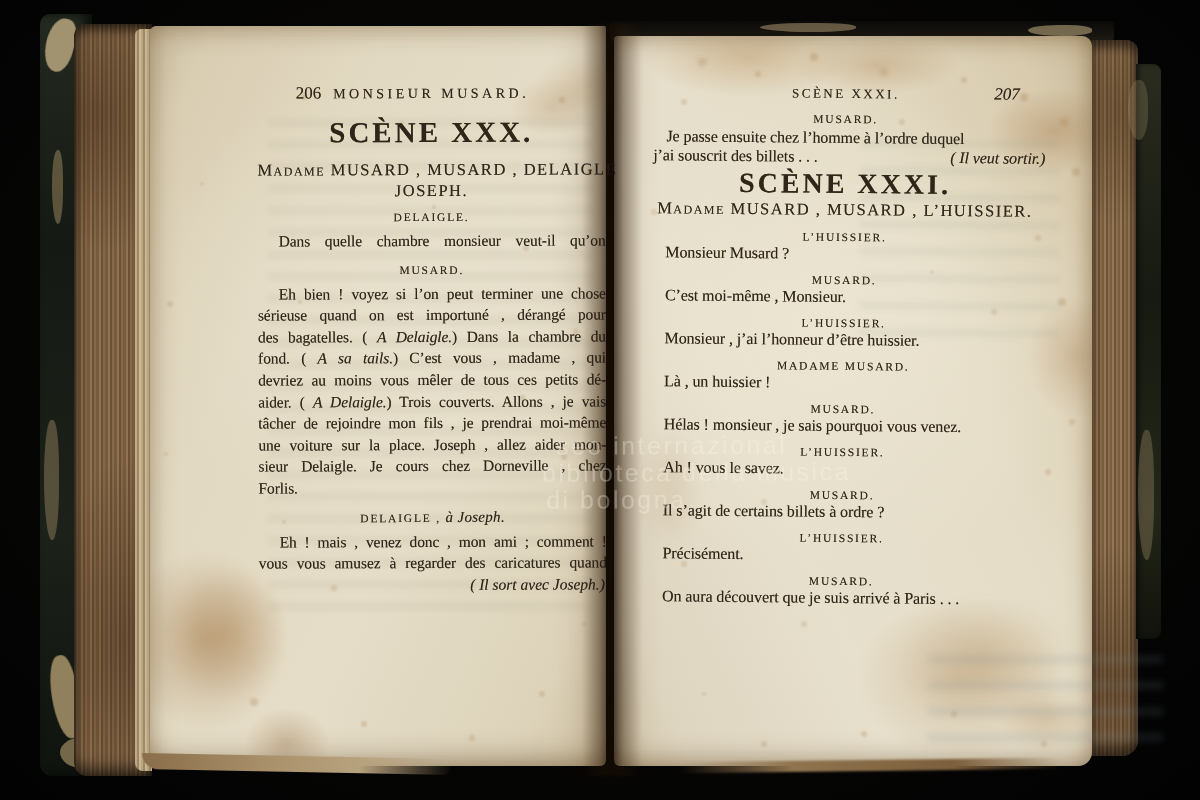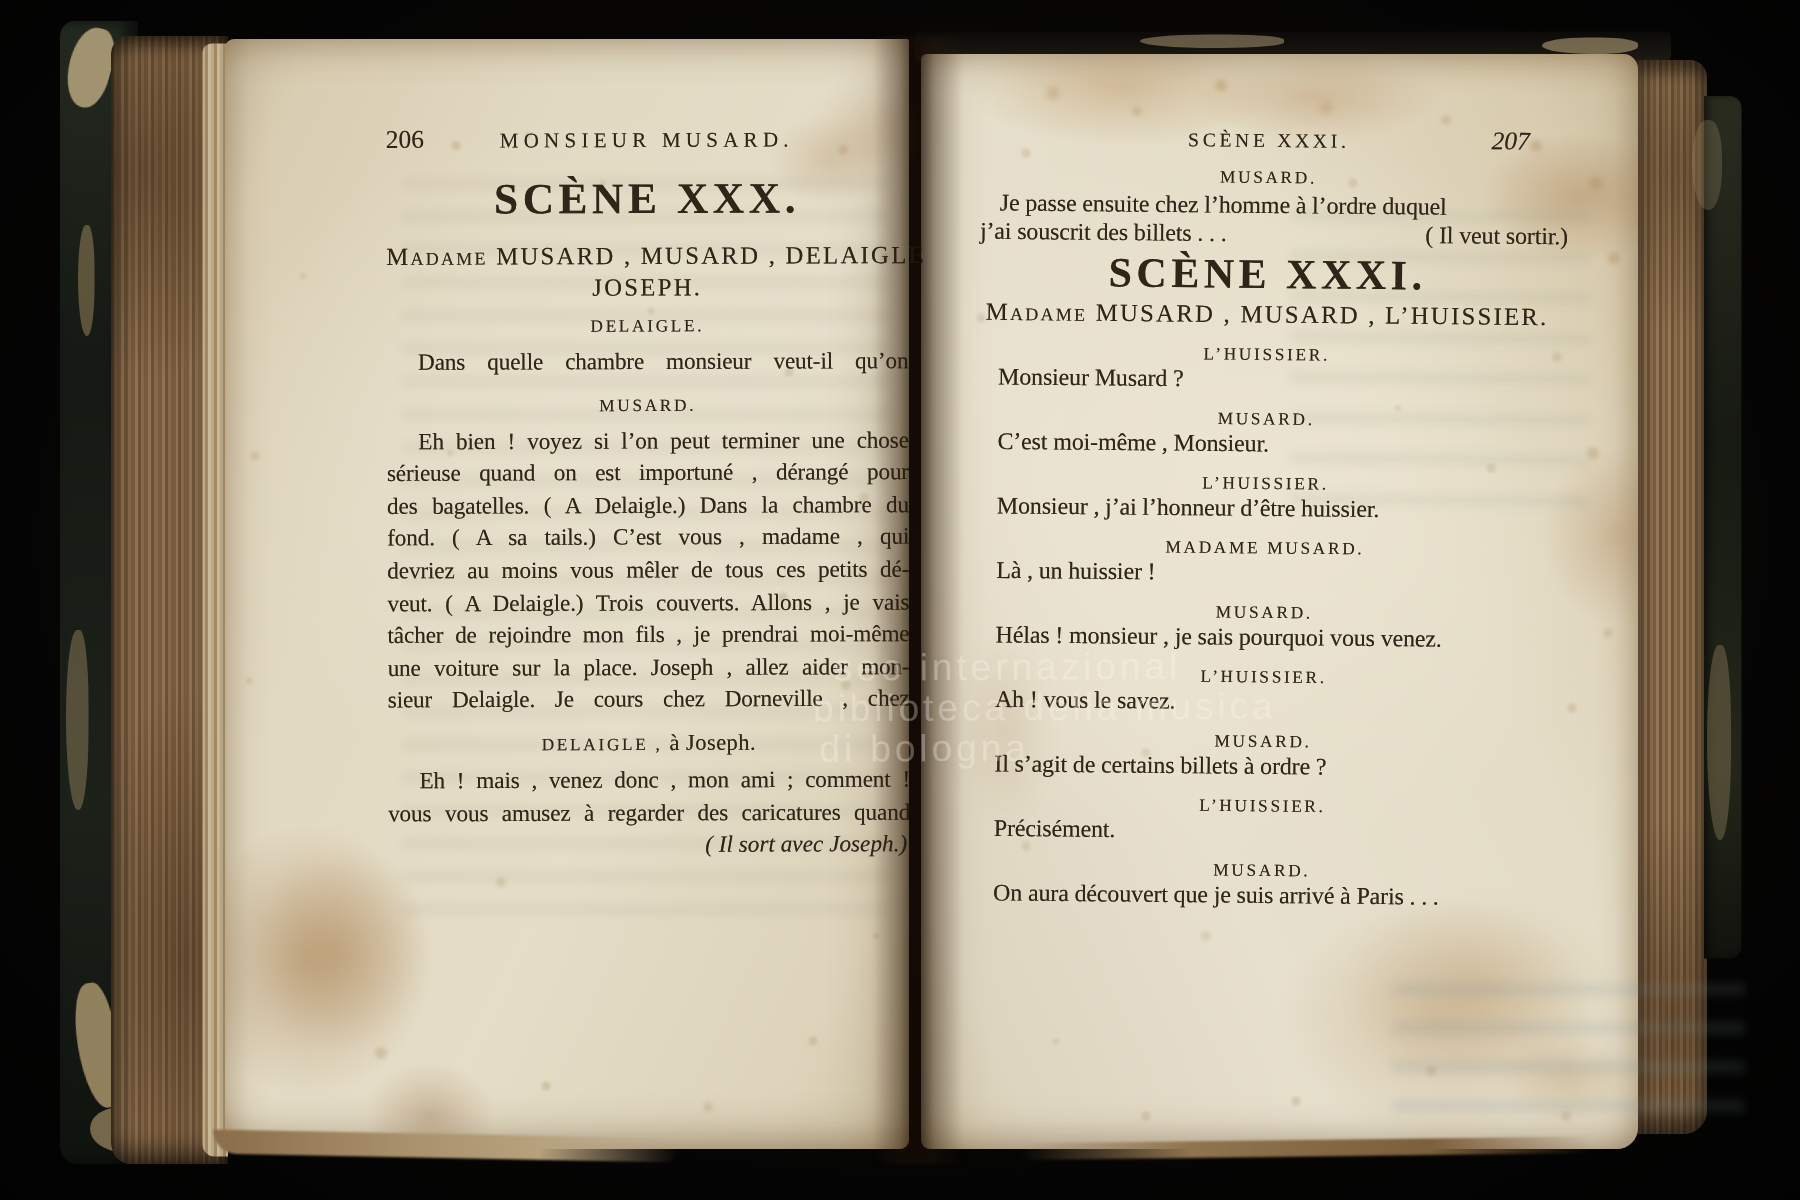--- a/index.html
+++ b/index.html
@@ -133,21 +133,21 @@
     transform:rotate(-.3deg);white-space:nowrap;}
   .watermark .wl1{padding-left:14px;}
   .watermark .wl3{padding-left:4px;}
 
   
   .pagetext{position:absolute;color:#2f2518;text-shadow:0 0 .4px rgba(47,37,24,.55);}
   .text-left{left:258px;top:85px;width:348px;transform:rotate(-.2deg);}
   .text-right{left:646px;top:85px;width:400px;transform:rotate(.55deg);transform-origin:50% 0;}
 
   .head{display:grid;grid-template-columns:64px 1fr 64px;align-items:baseline;line-height:15px;}
-  .head .pn{font-size:17px;}
+  .head .pn{font-size:17px;text-align:right;}
   .head .pn.r{text-align:right;padding-right:26px;font-style:italic;}
   .head .rt{font-size:14px;letter-spacing:3.5px;text-align:center;white-space:nowrap;}
   .text-right .head .rt{font-size:13px;letter-spacing:2.5px;}
 
   .scene-title{font-size:29px;font-weight:700;text-align:center;letter-spacing:3px;
     line-height:30px;margin-top:16px;white-space:nowrap;}
   .text-right .scene-title{margin-top:6px;line-height:26px;font-size:28px;}
   .cast-line{font-variant:small-caps;font-size:16.5px;letter-spacing:1.5px;text-align:center;
     line-height:17px;margin-top:14px;white-space:nowrap;}
   .cast-line.cast2{margin-top:4px;}
@@ -157,21 +157,21 @@
   .text-right .speaker{margin-bottom:0;}
   .speakerx .it{font-size:15px;letter-spacing:.3px;}
   .bodyline{font-size:15.5px;line-height:21.6px;letter-spacing:-.1px;white-space:normal;}
   .text-right .bodyline{font-size:16px;line-height:17px;margin:0;}
   .text-right .para{line-height:21px;}
   .ind{text-indent:21px;}
   .just{text-align:justify;text-align-last:justify;}
   .split-line{display:flex;justify-content:space-between;text-indent:0;}
   .split-line .rm{padding-left:8px;}
   .stage-dir{font-size:15.5px;font-style:italic;text-align:right;line-height:21px;padding-right:2px;}
-  .it{}
+  .it{font-style:italic;}
 </style>
 </head>
 <body>
 
 <div class="stage">
 
   <div class="cover-left"></div>
   <div class="tat tat1"></div>
   <div class="tat tat2"></div>
   <div class="tat tat3"></div>
@@ -213,24 +213,25 @@
         <div class="cast-line">Madame MUSARD , MUSARD , DELAIGLE</div>
         <div class="cast-line cast2">JOSEPH.</div>
         <div class="speaker">DELAIGLE.</div>
         <div class="bodyline ind just"><span class="rm">Dans quelle chambre monsieur veut-il qu’on</span></div>
         <div class="speaker">MUSARD.</div>
         <div class="bodyline ind just"><span class="rm">Eh bien ! voyez si l’on peut terminer une chose</span></div>
         <div class="bodyline just"><span class="rm">sérieuse quand on est importuné , dérangé pour</span></div>
         <div class="bodyline just"><span class="rm">des bagatelles. ( </span><span class="it">A Delaigle.</span><span class="rm">) Dans la chambre du</span></div>
         <div class="bodyline just"><span class="rm">fond. ( </span><span class="it">A sa tails.</span><span class="rm">) C’est vous , madame , qui</span></div>
         <div class="bodyline just"><span class="rm">devriez au moins vous mêler de tous ces petits dé-</span></div>
-        <div class="bodyline just"><span class="rm">veut. ( </span><span class="it">A Delaigle.</span><span class="rm">) Trois couverts. Allons , je vais</span></div>
+        <div class="bodyline just"><span class="rm">aider. ( </span><span class="it">A Delaigle.</span><span class="rm">) Trois couverts. Allons , je vais</span></div>
         <div class="bodyline just"><span class="rm">tâcher de rejoindre mon fils , je prendrai moi-même</span></div>
         <div class="bodyline just"><span class="rm">une voiture sur la place. Joseph , allez aider mon-</span></div>
         <div class="bodyline just"><span class="rm">sieur Delaigle. Je cours chez Dorneville , chez</span></div>
+        <div class="bodyline"><span class="rm">Forlis.</span></div>
         <div class="speaker speakerx"><span class="rm">DELAIGLE , </span><span class="it">à Joseph.</span></div>
         <div class="bodyline ind just"><span class="rm">Eh ! mais , venez donc , mon ami ; comment !</span></div>
         <div class="bodyline just"><span class="rm">vous vous amusez à regarder des caricatures quand</span></div>
         <div class="stage-dir">( Il sort avec Joseph.)</div>
       </div>
   </div>
 
   <div class="pagetext text-right">
     <div class="head">
       <span></span>

